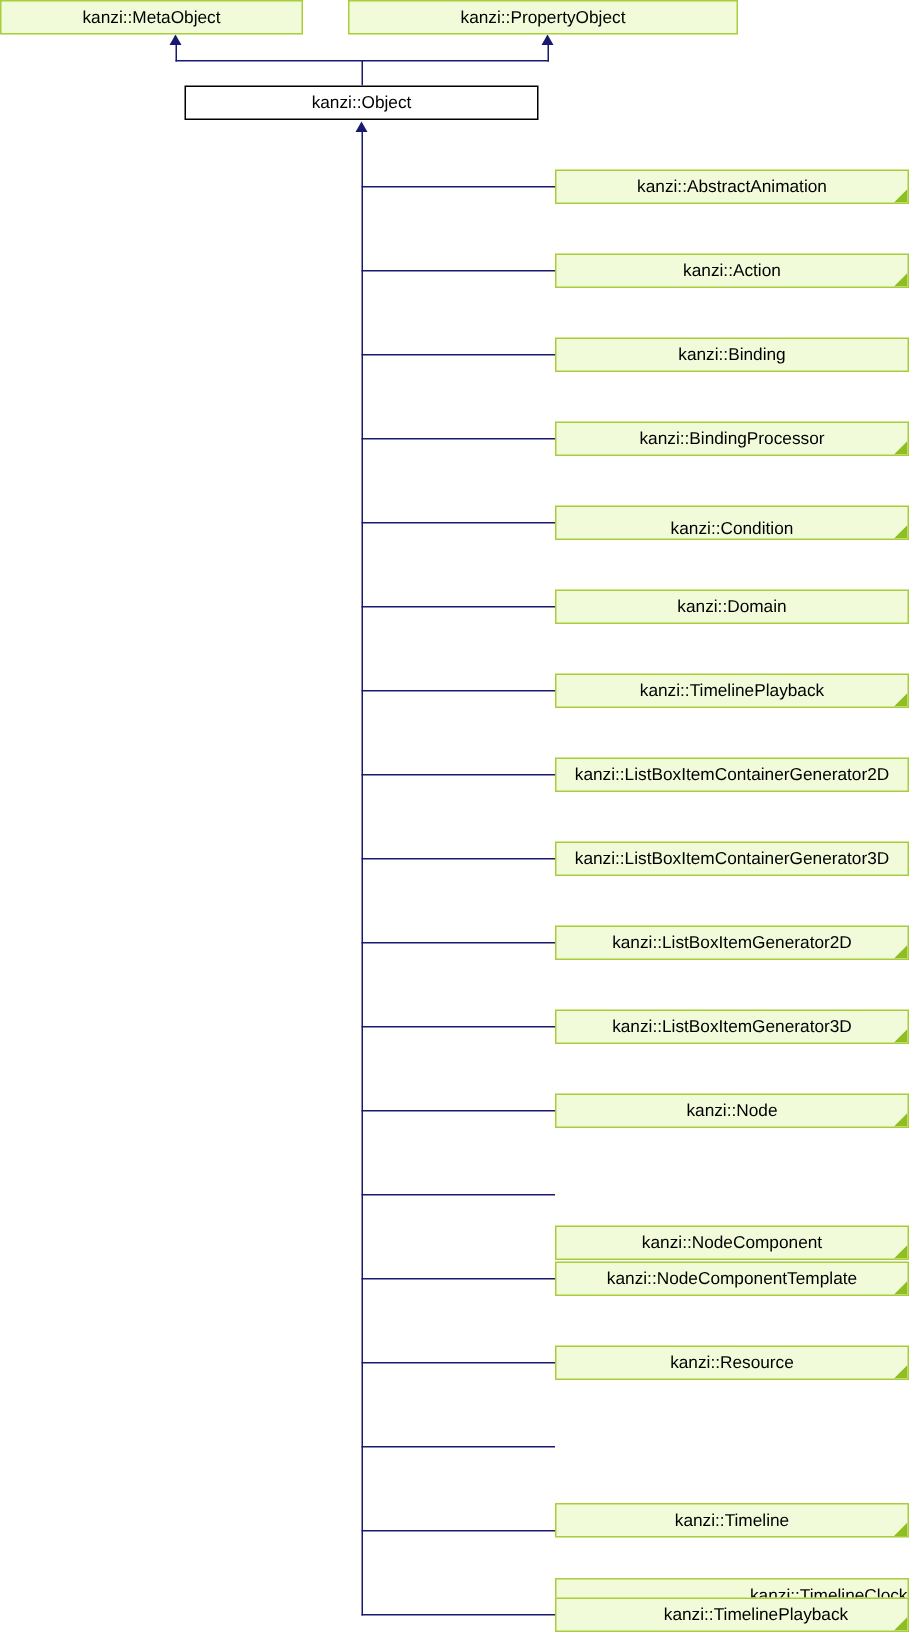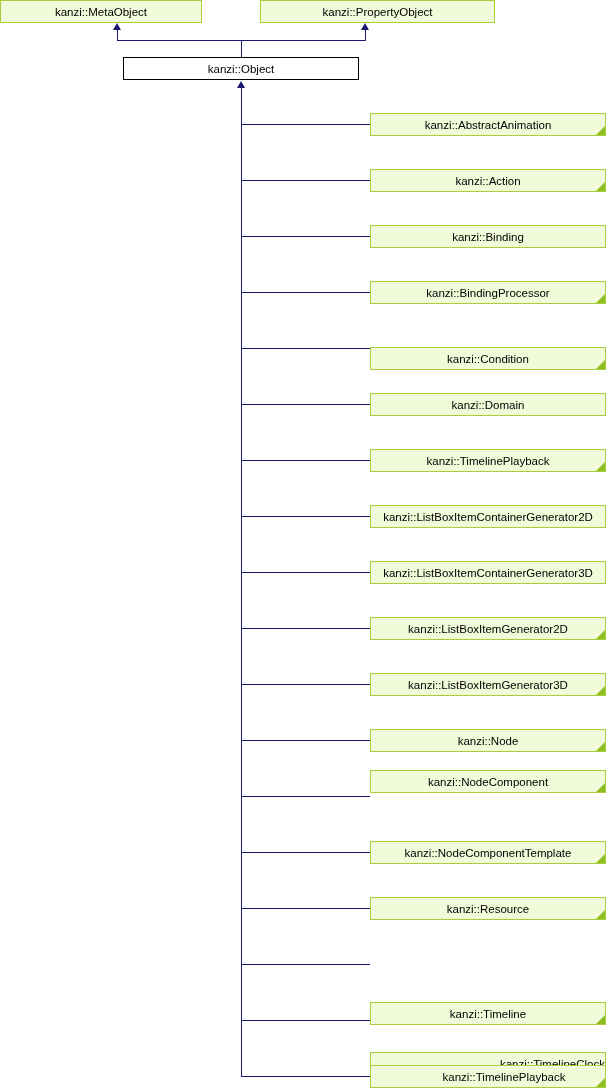--- a/index.html
+++ b/index.html
@@ -74,21 +74,21 @@
   <div class="edge h" style="left:241px;top:796px;width:129px;"></div>
   <div class="edge h" style="left:241px;top:852px;width:129px;"></div>
   <div class="edge h" style="left:241px;top:908px;width:129px;"></div>
   <div class="edge h" style="left:241px;top:964px;width:129px;"></div>
   <div class="edge h" style="left:241px;top:1020px;width:129px;"></div>
   <div class="edge h" style="left:241px;top:1076px;width:129px;"></div>
 
   <div class="node green" style="left:0;top:0;width:202px;">
     <span class="label">kanzi::MetaObject</span>
   </div>
-  <div class="node green" style="left:260px;top:0;width:235px;">
+  <div class="node green" style="left:232px;top:0;width:260px;">
     <span class="label">kanzi::PropertyObject</span>
   </div>
 
   <div class="node root">
     <span class="label">kanzi::Object</span>
   </div>
 
   <div class="node green child" style="top:169px;">
     <span class="label">kanzi::Action</span>
     <span class="corner-icon"></span>
@@ -98,21 +98,21 @@
     <span class="corner-icon"></span>
   </div>
   <div class="node green child" style="top:225px;">
     <span class="label">kanzi::Binding</span>
 
   </div>
   <div class="node green child" style="top:281px;">
     <span class="label">kanzi::BindingProcessor</span>
     <span class="corner-icon"></span>
   </div>
-  <div class="node green child" style="top:347px;">
+  <div class="node green child" style="top:337px;align-items:flex-end;">
     <span class="label">kanzi::Condition</span>
     <span class="corner-icon"></span>
   </div>
   <div class="node green child" style="top:393px;">
     <span class="label">kanzi::Domain</span>
 
   </div>
   <div class="node green child" style="top:449px;">
     <span class="label">kanzi::TimelinePlayback</span>
     <span class="corner-icon"></span>
@@ -130,21 +130,21 @@
     <span class="corner-icon"></span>
   </div>
   <div class="node green child" style="top:673px;">
     <span class="label">kanzi::ListBoxItemGenerator3D</span>
     <span class="corner-icon"></span>
   </div>
   <div class="node green child" style="top:729px;">
     <span class="label">kanzi::Node</span>
     <span class="corner-icon"></span>
   </div>
-  <div class="node green child" style="top:770px;">
+  <div class="node green child" style="top:817px;">
     <span class="label">kanzi::NodeComponent</span>
     <span class="corner-icon"></span>
   </div>
   <div class="node green child" style="top:841px;">
     <span class="label">kanzi::NodeComponentTemplate</span>
     <span class="corner-icon"></span>
   </div>
   <div class="node green child" style="top:897px;">
     <span class="label">kanzi::Resource</span>
     <span class="corner-icon"></span>

